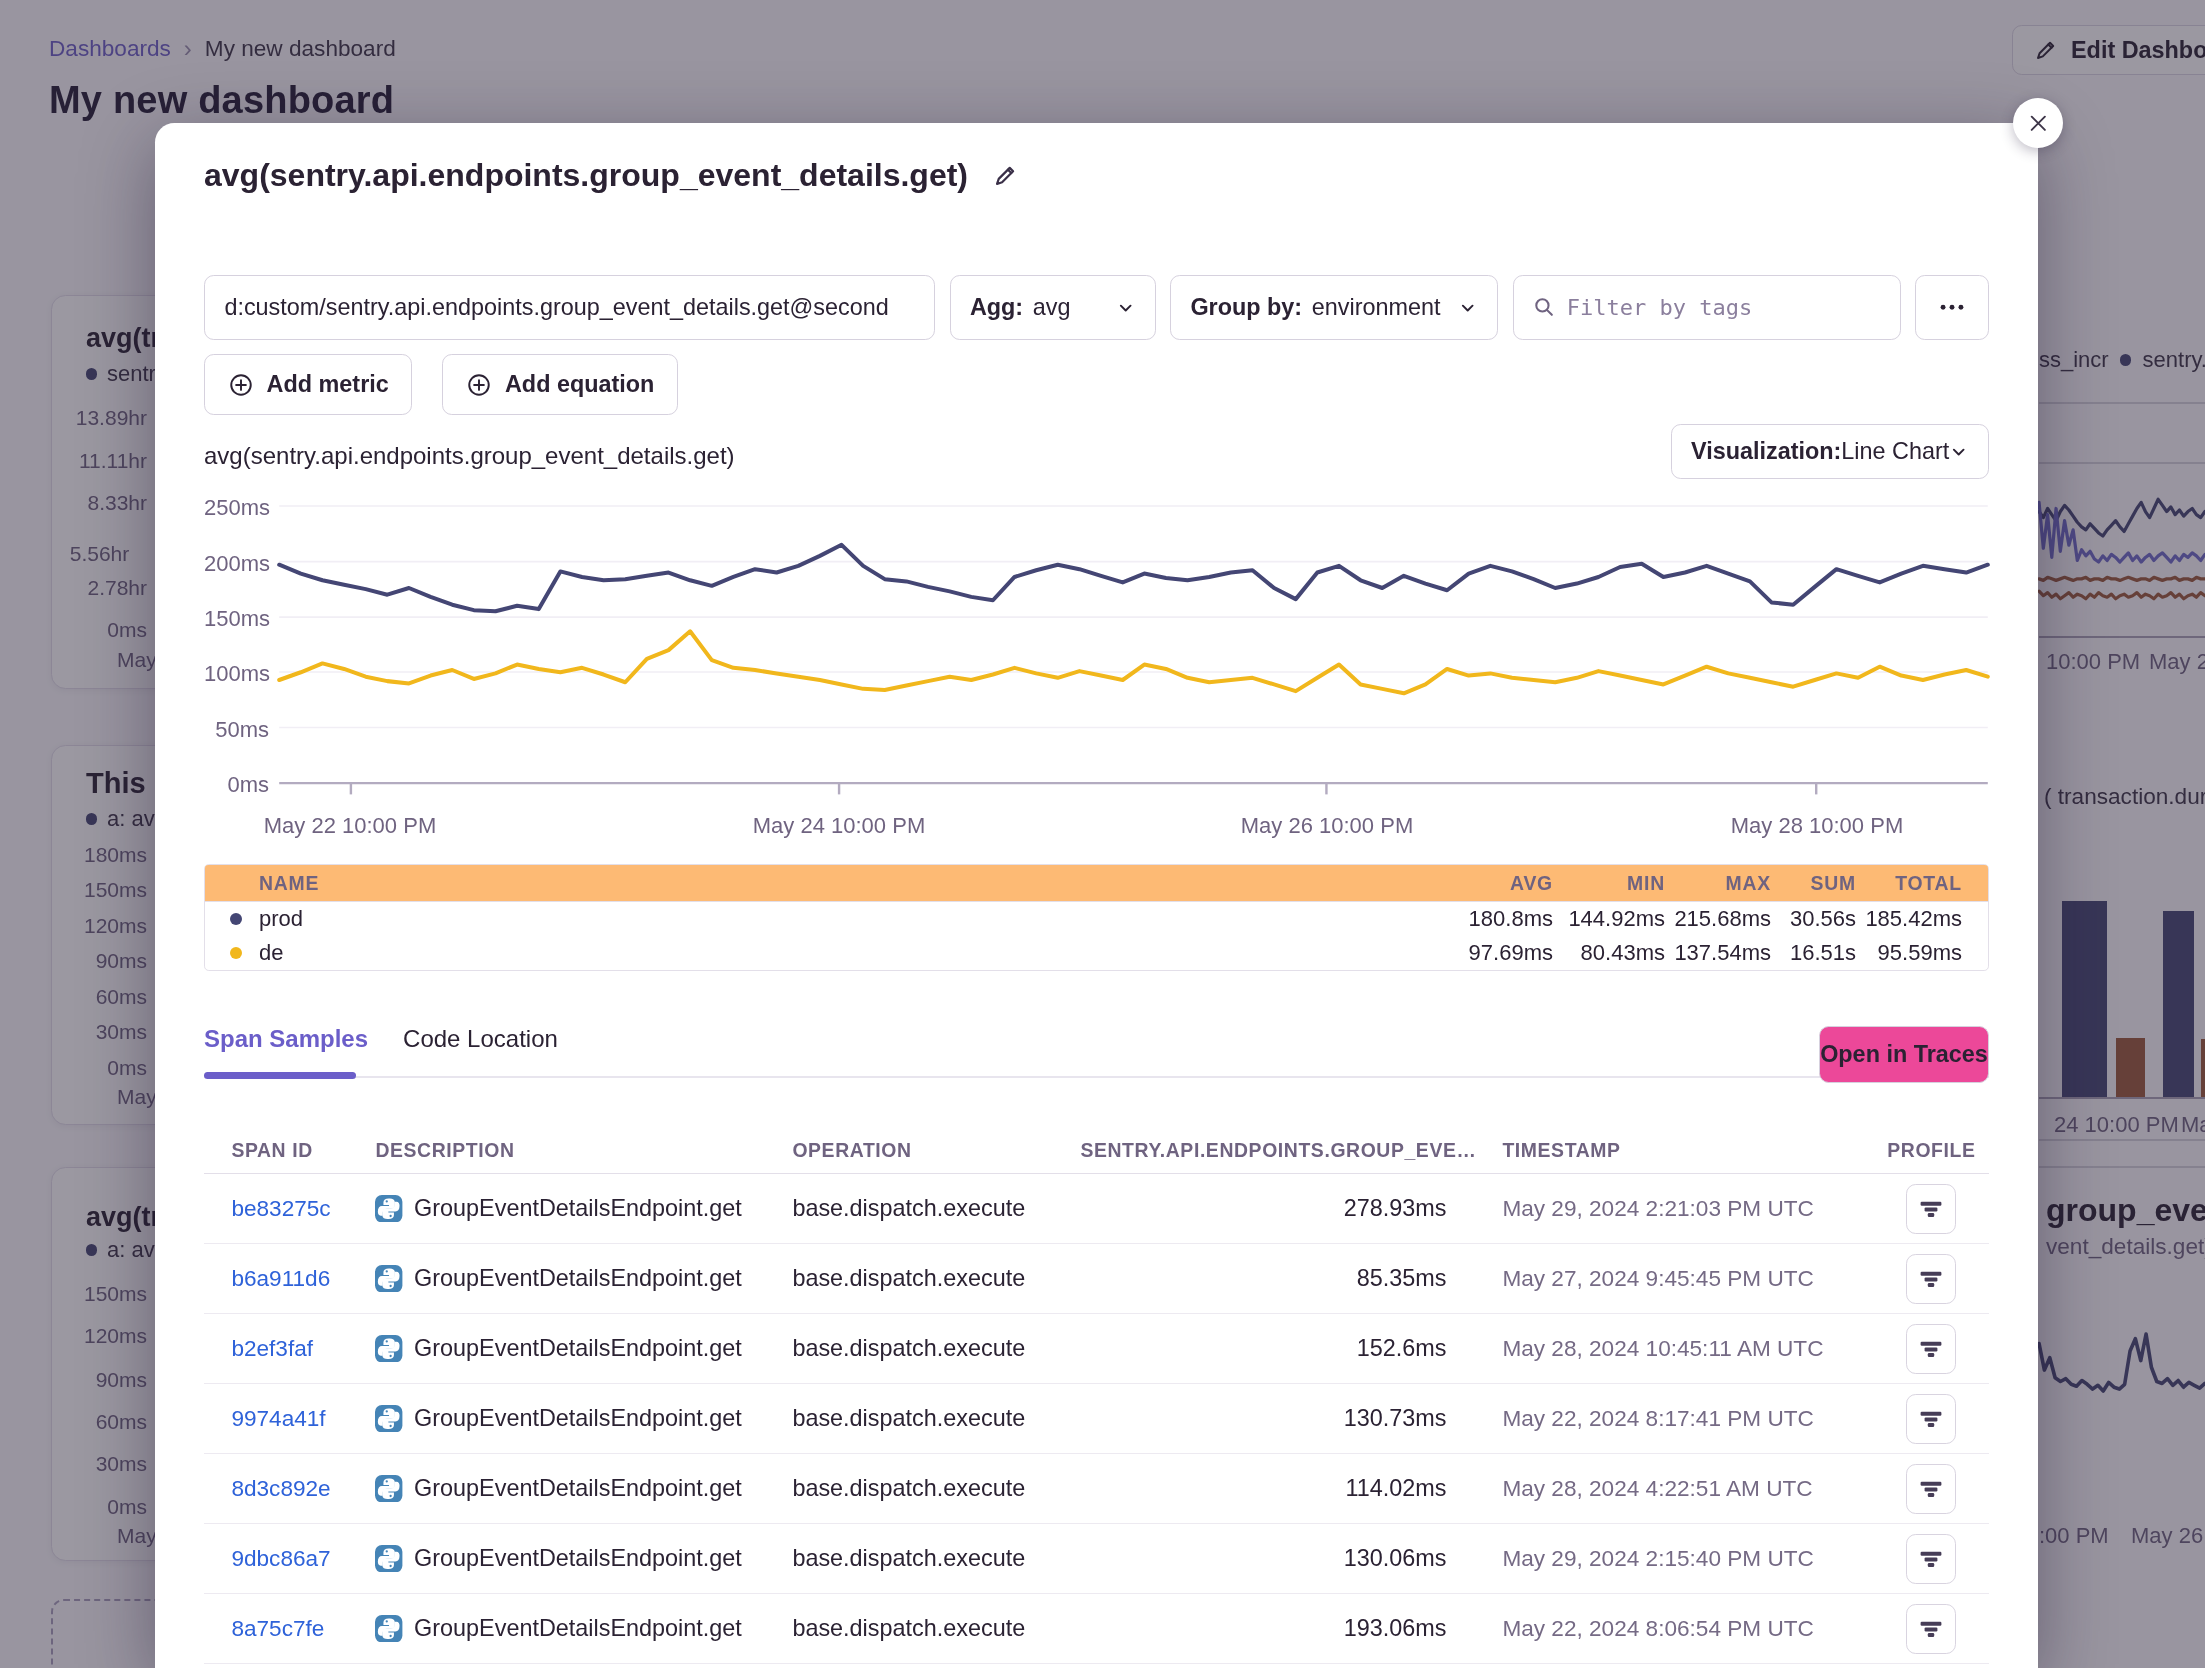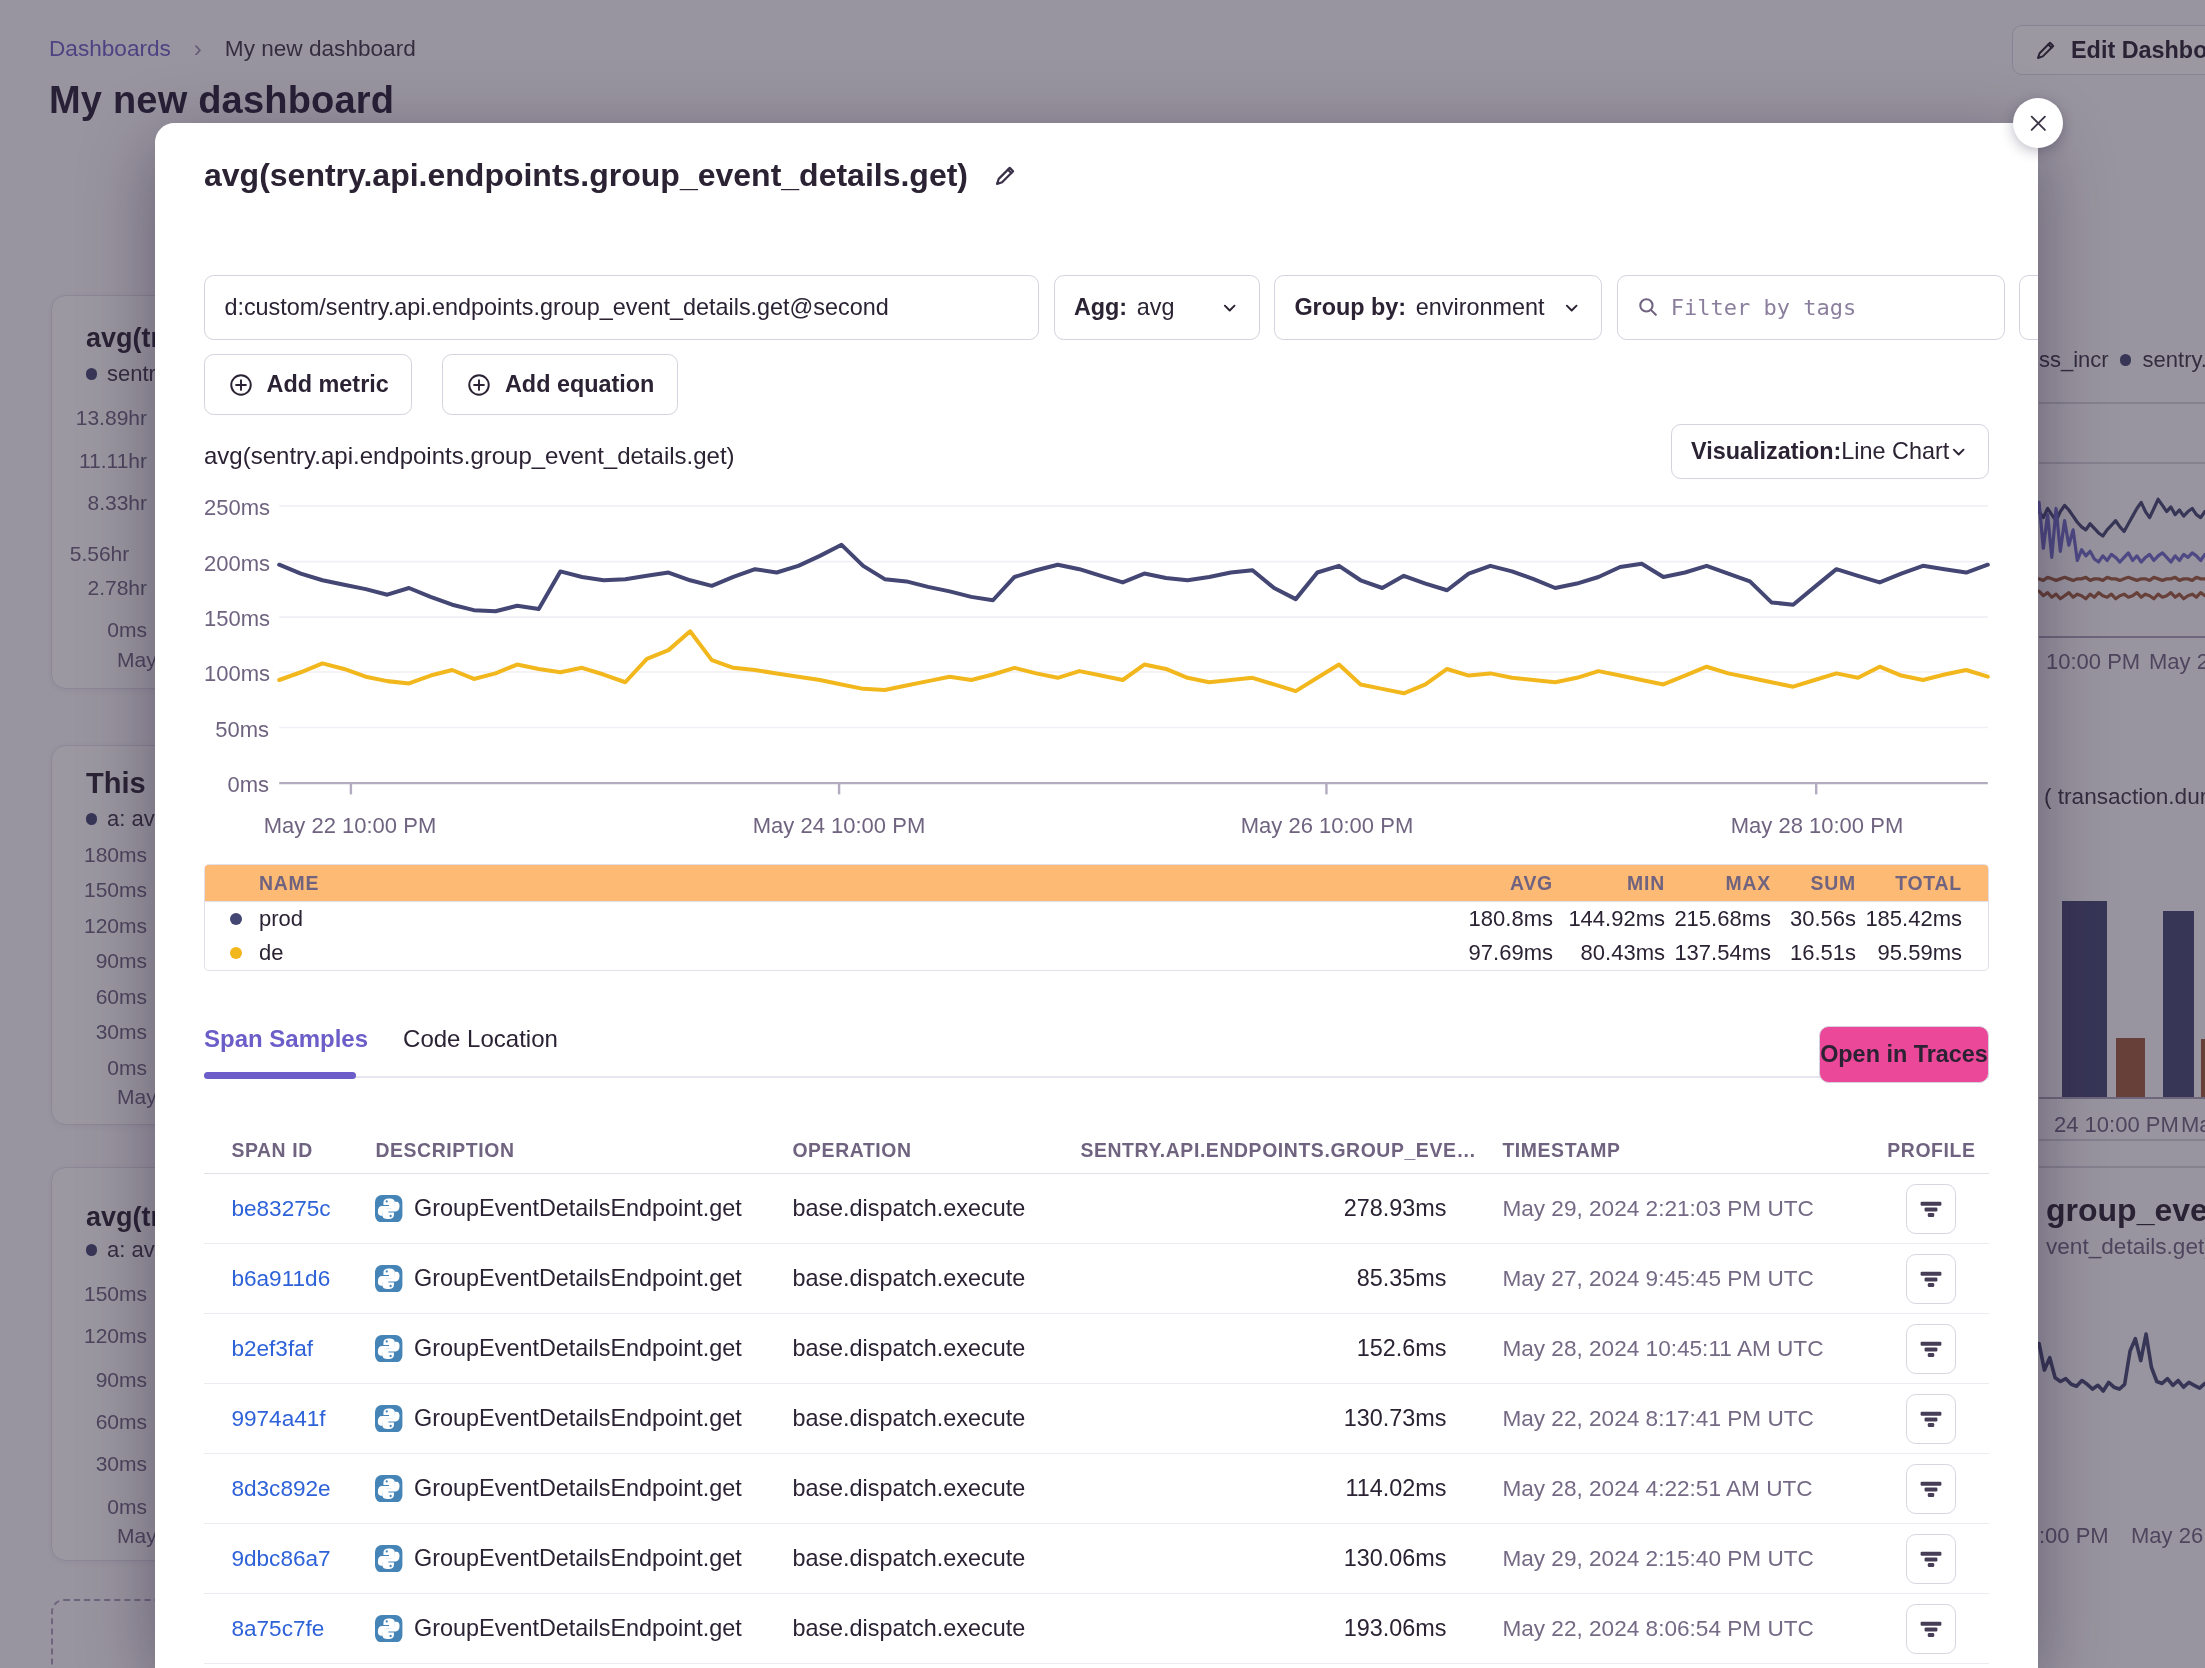--- a/index.html
+++ b/index.html
@@ -2,21 +2,21 @@
 <html style="font-size:13px"><head>
 <meta charset="utf-8">
 <style>
   * { margin:0; padding:0; box-sizing:border-box; }
   html,body { width:2205px; height:1668px; overflow:hidden; background:#fbfafd;
     font-family:"Liberation Sans","DejaVu Sans",sans-serif; color:#2b2233; }
   .abs { position:absolute; }
 
   
   #app { position:absolute; inset:0; background:#fbfafd; }
-  .breadcrumb { left:49px; top:35px; font-size:22.6px; display:flex; gap:23px; align-items:center; }
+  .breadcrumb { left:49px; top:35px; font-size:22.6px; display:flex; gap:13px; align-items:center; }
   .breadcrumb .crumb-link { color:#6d5fc7; }
   .breadcrumb .sep { color:#9a8fae; font-size:24px; }
   .breadcrumb .crumb-cur { color:#3d3548; }
   .page-h1 { left:49px; top:79px; font-size:38px; font-weight:800; color:#241d35; letter-spacing:0.2px; }
   .edit-btn { left:2012px; top:25px; height:50px; width:258px; background:#fff; border:1.6px solid #dcd7e4;
     border-radius:9.7px; display:flex; align-items:center; gap:13px; padding:0 21px;
     font-size:23.4px; font-weight:700; color:#2b2233; }
 
   .widget-card { left:51px; width:274px; background:#fff; border:1.6px solid #e2deea; border-radius:14.5px;
     box-shadow:0 1.6px 6.5px rgba(50,40,80,.07); }
@@ -48,21 +48,21 @@
     box-shadow:0 3.2px 13px rgba(35,25,60,.30); }
 
   .m-title-row { left:49px; top:34px; display:flex; align-items:center; gap:22.6px; }
   .m-title { font-size:32px; font-weight:700; color:#2b2233; }
 
   .query-row { left:49px; top:152px; display:flex; gap:14.5px; }
   .ctrl { height:65px; background:#fff; border:1.6px solid #d6d1de; border-radius:9.7px;
     display:flex; align-items:center; padding:0 19.4px; font-size:23.4px; color:#2b2233; }
   .ctrl .lbl { font-weight:700; margin-right:9.7px; }
   .ctrl .chev { margin-left:auto; display:flex; }
-  .metric-field { width:835px; }
+  .metric-field { width:731px; }
   .agg-field { width:206px; }
   .group-field { width:328px; }
   .filter-field { width:388px; gap:11.3px; }
   .filter-ph { font-family:"DejaVu Sans Mono","Liberation Mono",monospace; font-size:22px; color:#8b7f9d; }
   .more-btn { width:74px; justify-content:center; }
 
   .add-row { left:49px; top:231px; display:flex; gap:30px; }
   .add-btn { height:61px; background:#fff; border:1.6px solid #d6d1de; border-radius:9.7px;
     display:flex; align-items:center; gap:13px; padding:0 22.6px; font-size:23.4px; font-weight:700; color:#2b2233; }
 

